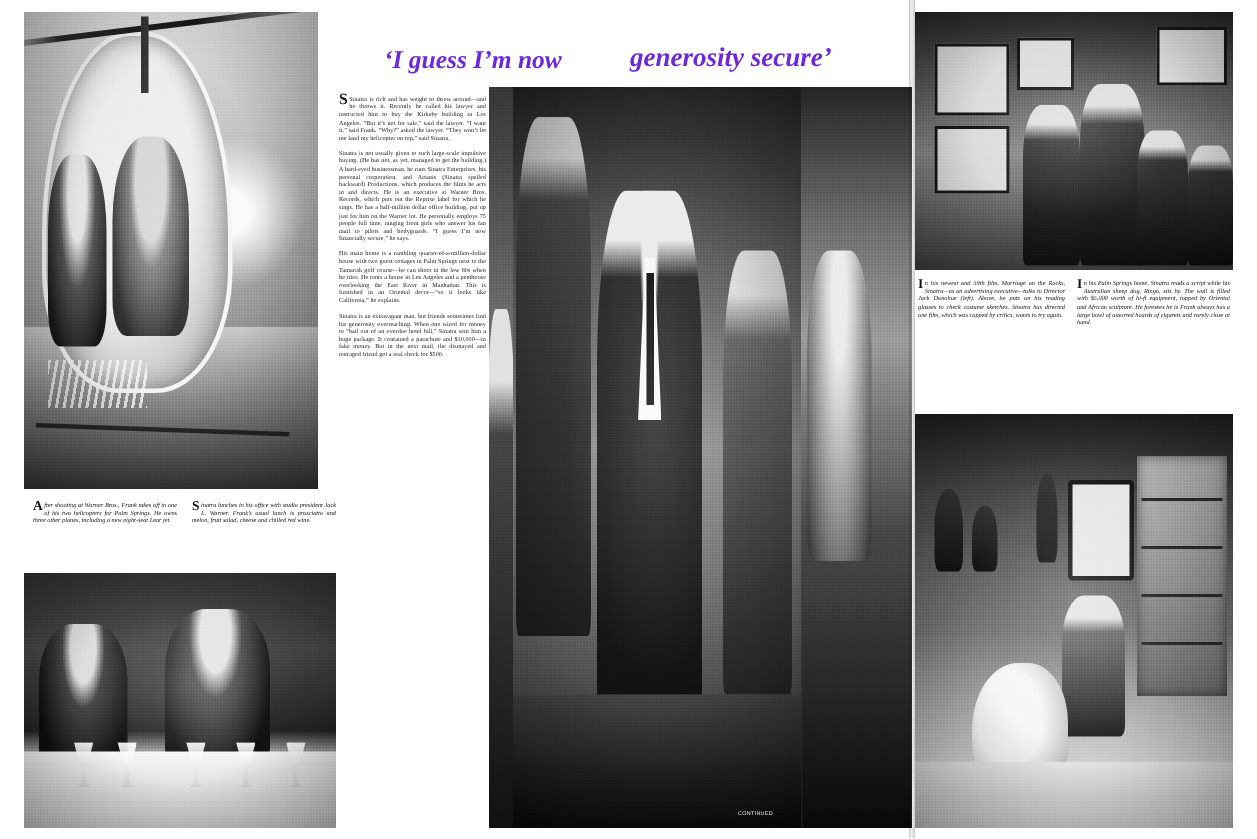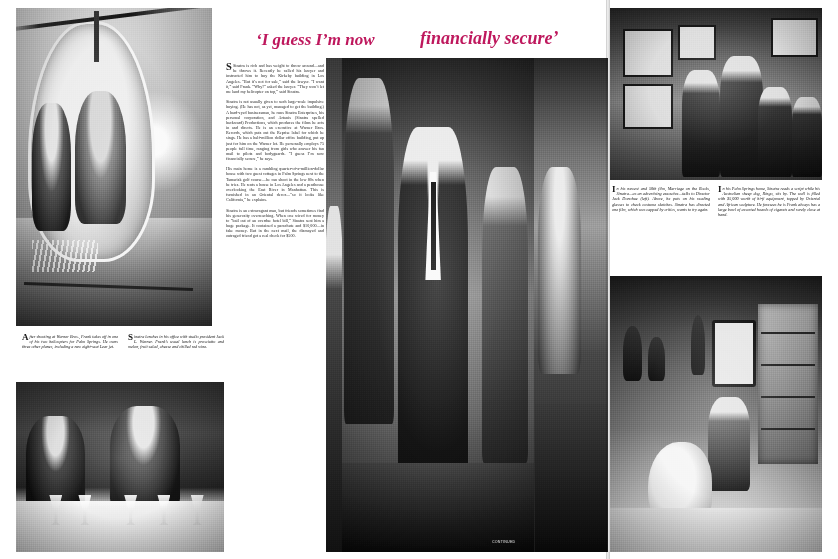--- a/index.html
+++ b/index.html
@@ -40,21 +40,21 @@
     background: radial-gradient(ellipse at 50% 45%, rgba(255,255,255,0.18) 0%, rgba(0,0,0,0.0) 45%, rgba(0,0,0,0.35) 100%);
     pointer-events: none;
   }
 
   
   .headline {
     position: absolute;
     font-family: "Liberation Serif", serif;
     font-style: italic;
     font-weight: 700;
-    color: #be185d;
+    color: #6d28d9;
     white-space: nowrap;
     text-align: center;
   }
   .col {
     position: absolute;
     font-family: "Liberation Serif", serif;
     color: #1a1a1a;
     text-align: justify;
     -webkit-hyphens: auto;
     hyphens: auto;
@@ -304,21 +304,21 @@
     <div class="glass" style="left:16%;"></div>
     <div class="glass" style="left:30%;"></div>
     <div class="glass" style="left:52%;"></div>
     <div class="glass" style="left:68%;"></div>
     <div class="glass" style="left:84%;"></div>
     <div class="vig"></div>
     <div class="grain"></div>
   </div>
 
   <div class="headline" style="left:256px; top:30px; font-size:17px;">‘I guess I’m now</div>
-  <div class="headline" style="left:420px; top:28px; font-size:18px;">financially secure’</div>
+  <div class="headline" style="left:420px; top:28px; font-size:18px;">generosity secure’</div>
 
   <div class="col body-col" style="left:226px; top:58px; width:98px; height:300px; white-space:pre-line;">
     <span class="dropcap">S</span><span>Sinatra is rich and has weight to throw around—and he throws it. Recently he called his lawyer and instructed him to buy the Kirkeby building in Los Angeles. “But it’s not for sale,” said the lawyer. “I want it,” said Frank. “Why?” asked the lawyer. “They won’t let me land my helicopter on top,” said Sinatra.
 
 Sinatra is not usually given to such large-scale impulsive buying. (He has not, as yet, managed to get the building.) A hard-eyed businessman, he runs Sinatra Enterprises, his personal corporation, and Artanis (Sinatra spelled backward) Productions, which produces the films he acts in and directs. He is an executive at Warner Bros. Records, which puts out the Reprise label for which he sings. He has a half-million dollar office building, put up just for him on the Warner lot. He personally employs 75 people full time, ranging from girls who answer his fan mail to pilots and bodyguards. “I guess I’m now financially secure,” he says.
 
 His main home is a rambling quarter-of-a-million-dollar house with two guest cottages in Palm Springs next to the Tamarisk golf course—he can shoot in the low 80s when he tries. He rents a house in Los Angeles and a penthouse overlooking the East River in Manhattan. This is furnished in an Oriental decor—“so it looks like California,” he explains.
 
 Sinatra is an extravagant man, but friends sometimes find his generosity overreaching. When one wired for money to “bail out of an overdue hotel bill,” Sinatra sent him a huge package. It contained a parachute and $10,000—in fake money. But in the next mail, the dismayed and outraged friend got a real check for $500.</span>
   </div>

